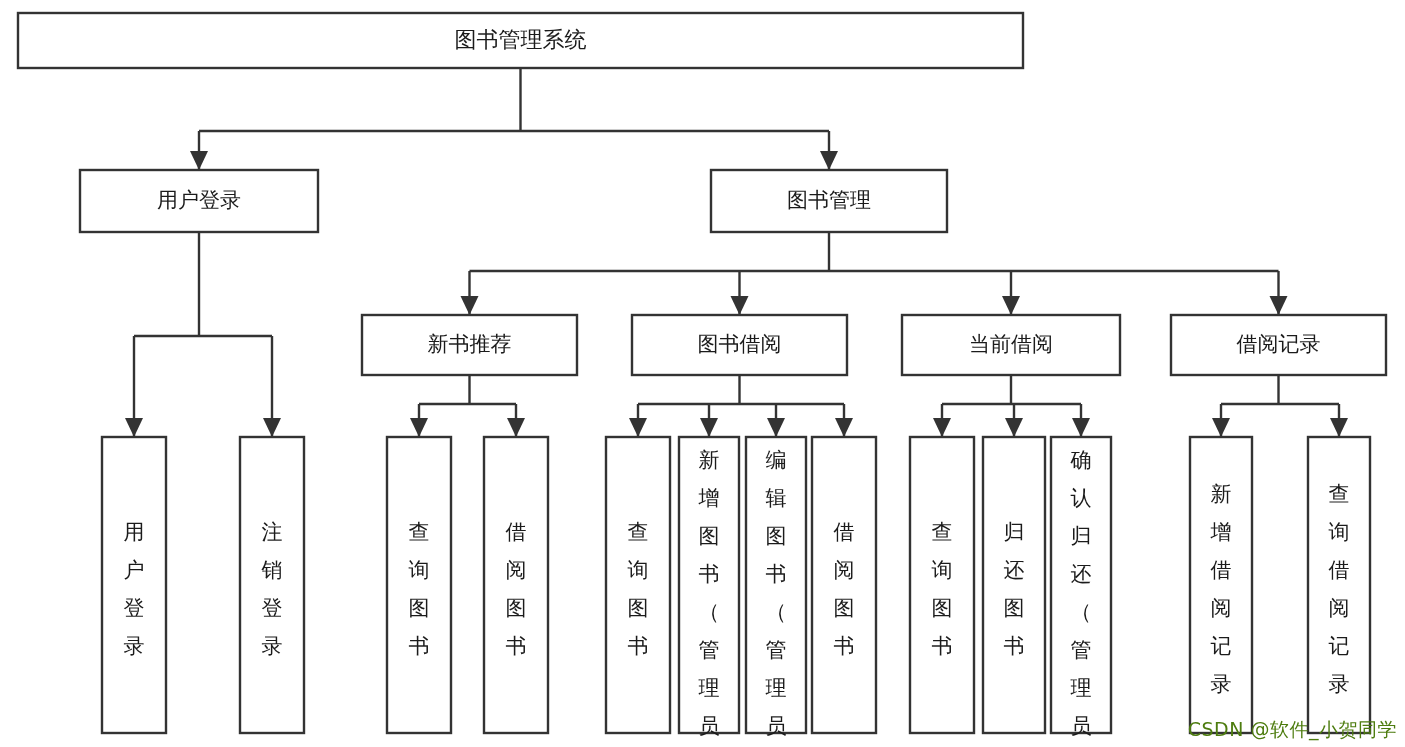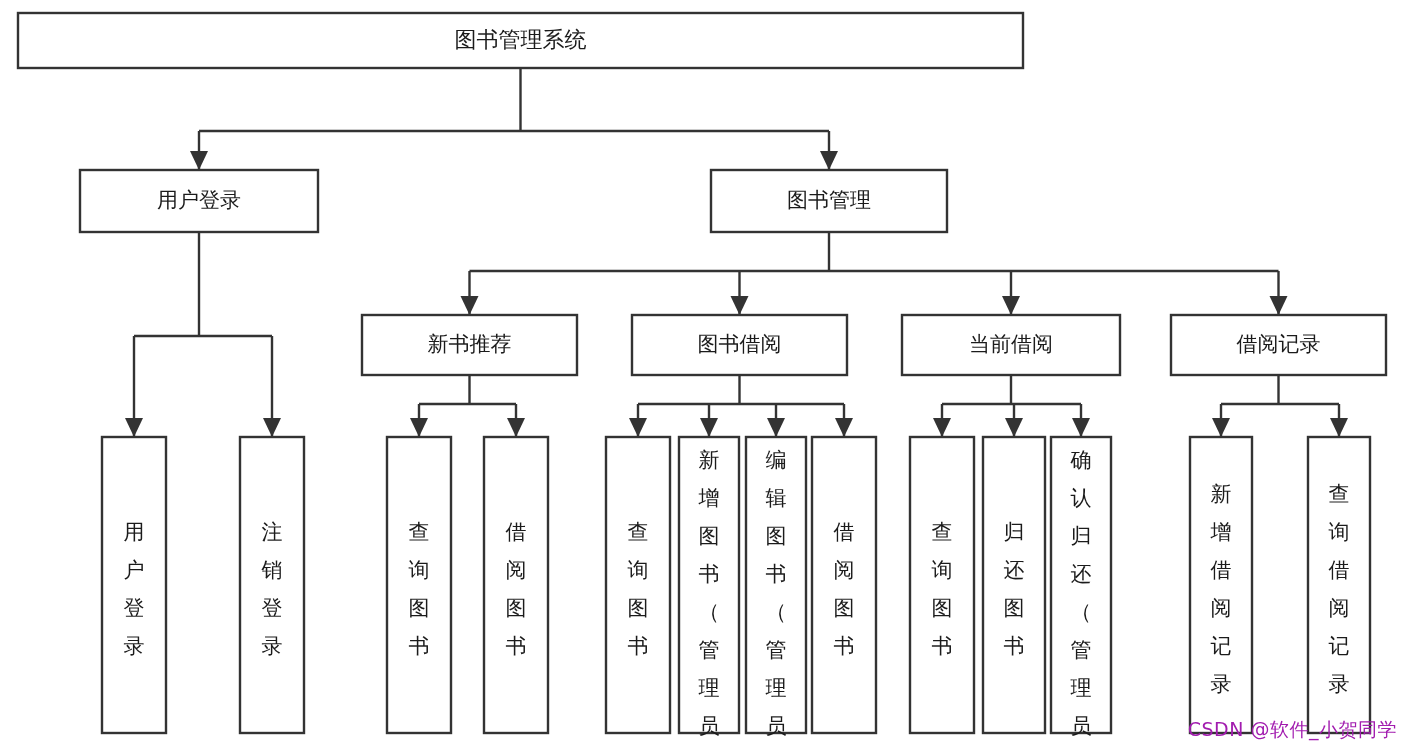--- a/index.html
+++ b/index.html
@@ -47,21 +47,21 @@
   .arrow-head {
     fill: #333333;
     stroke: none;
   }
   .watermark {
     position: absolute;
     right: 8px;
     bottom: 4px;
     font-family: "DejaVu Sans", "Liberation Sans", sans-serif;
     font-size: 19px;
-    color: #a21caf;
+    color: #4d7c0f;
     white-space: nowrap;
     letter-spacing: 0.5px;
     user-select: none;
   }
 </style>
 </head>
 <body>
 
 <div id="chart-root">
   <svg id="diagram-svg" width="1405" height="747" viewBox="0 0 1405 747" xmlns="http://www.w3.org/2000/svg">

